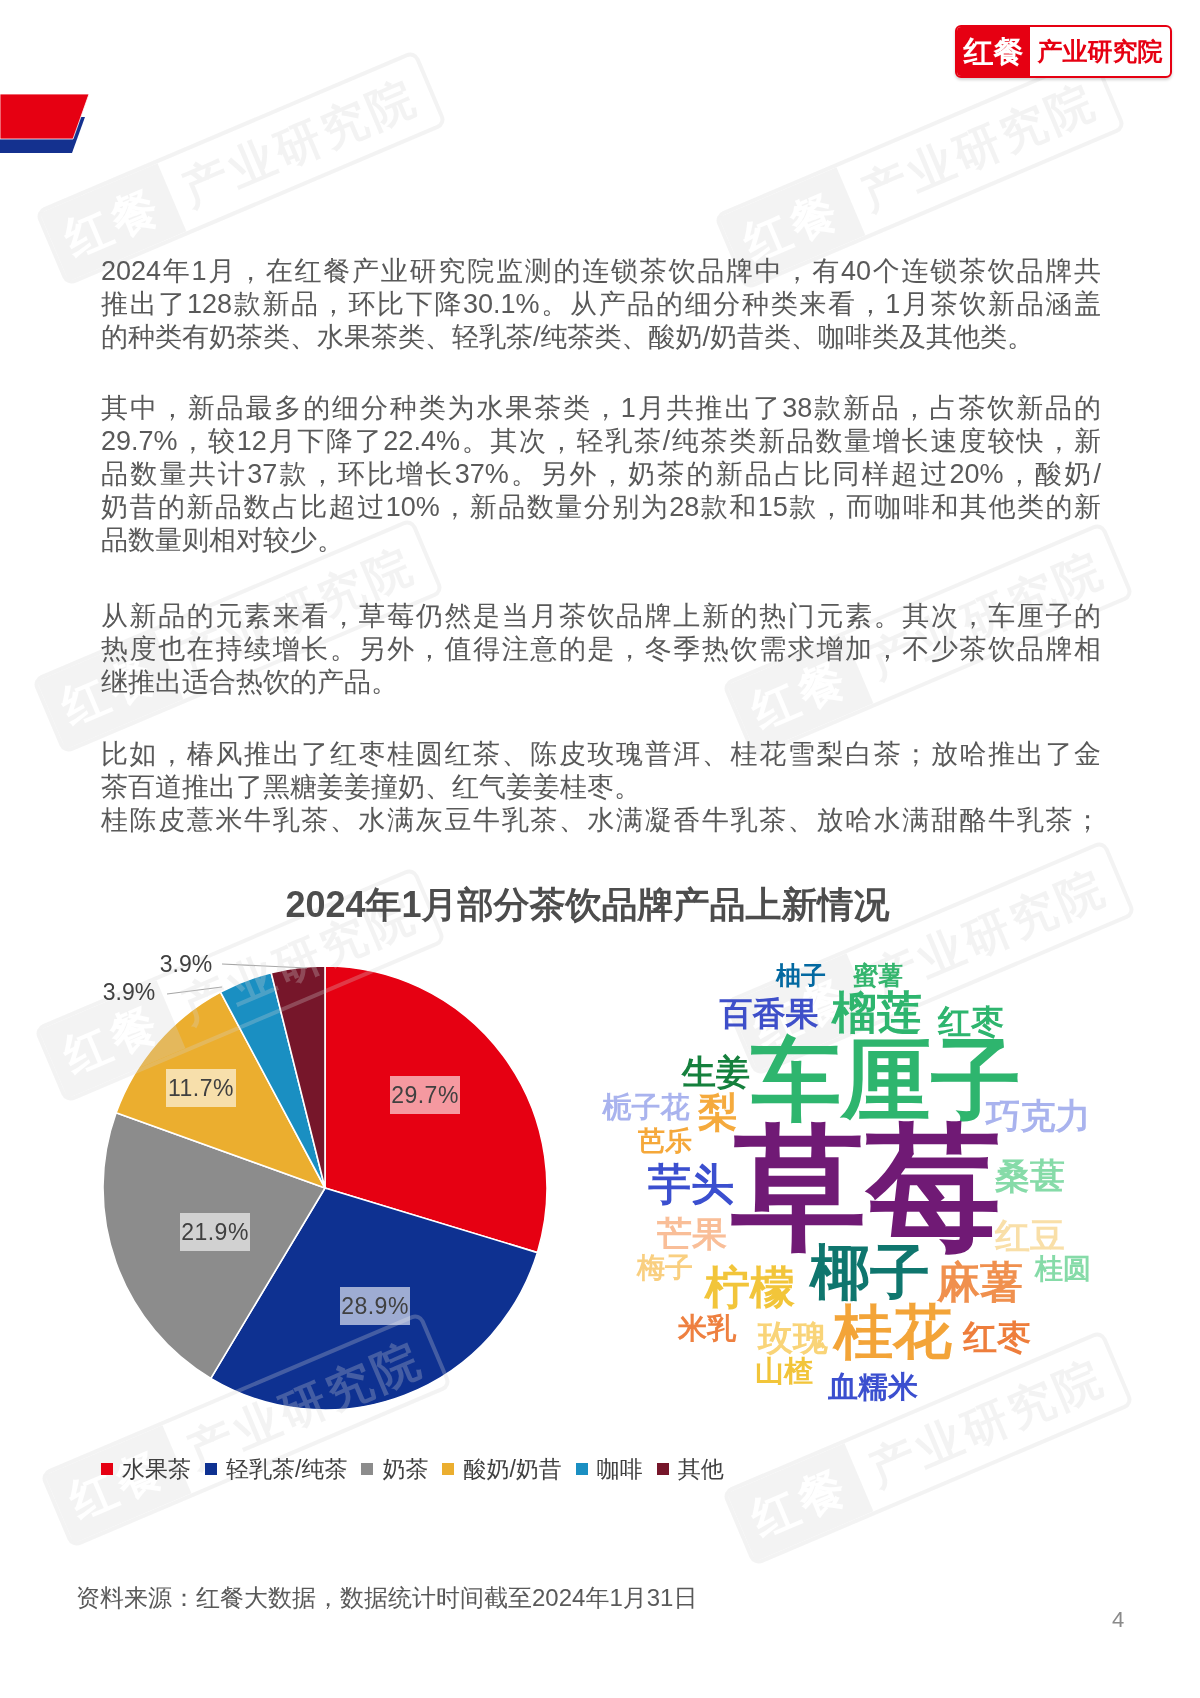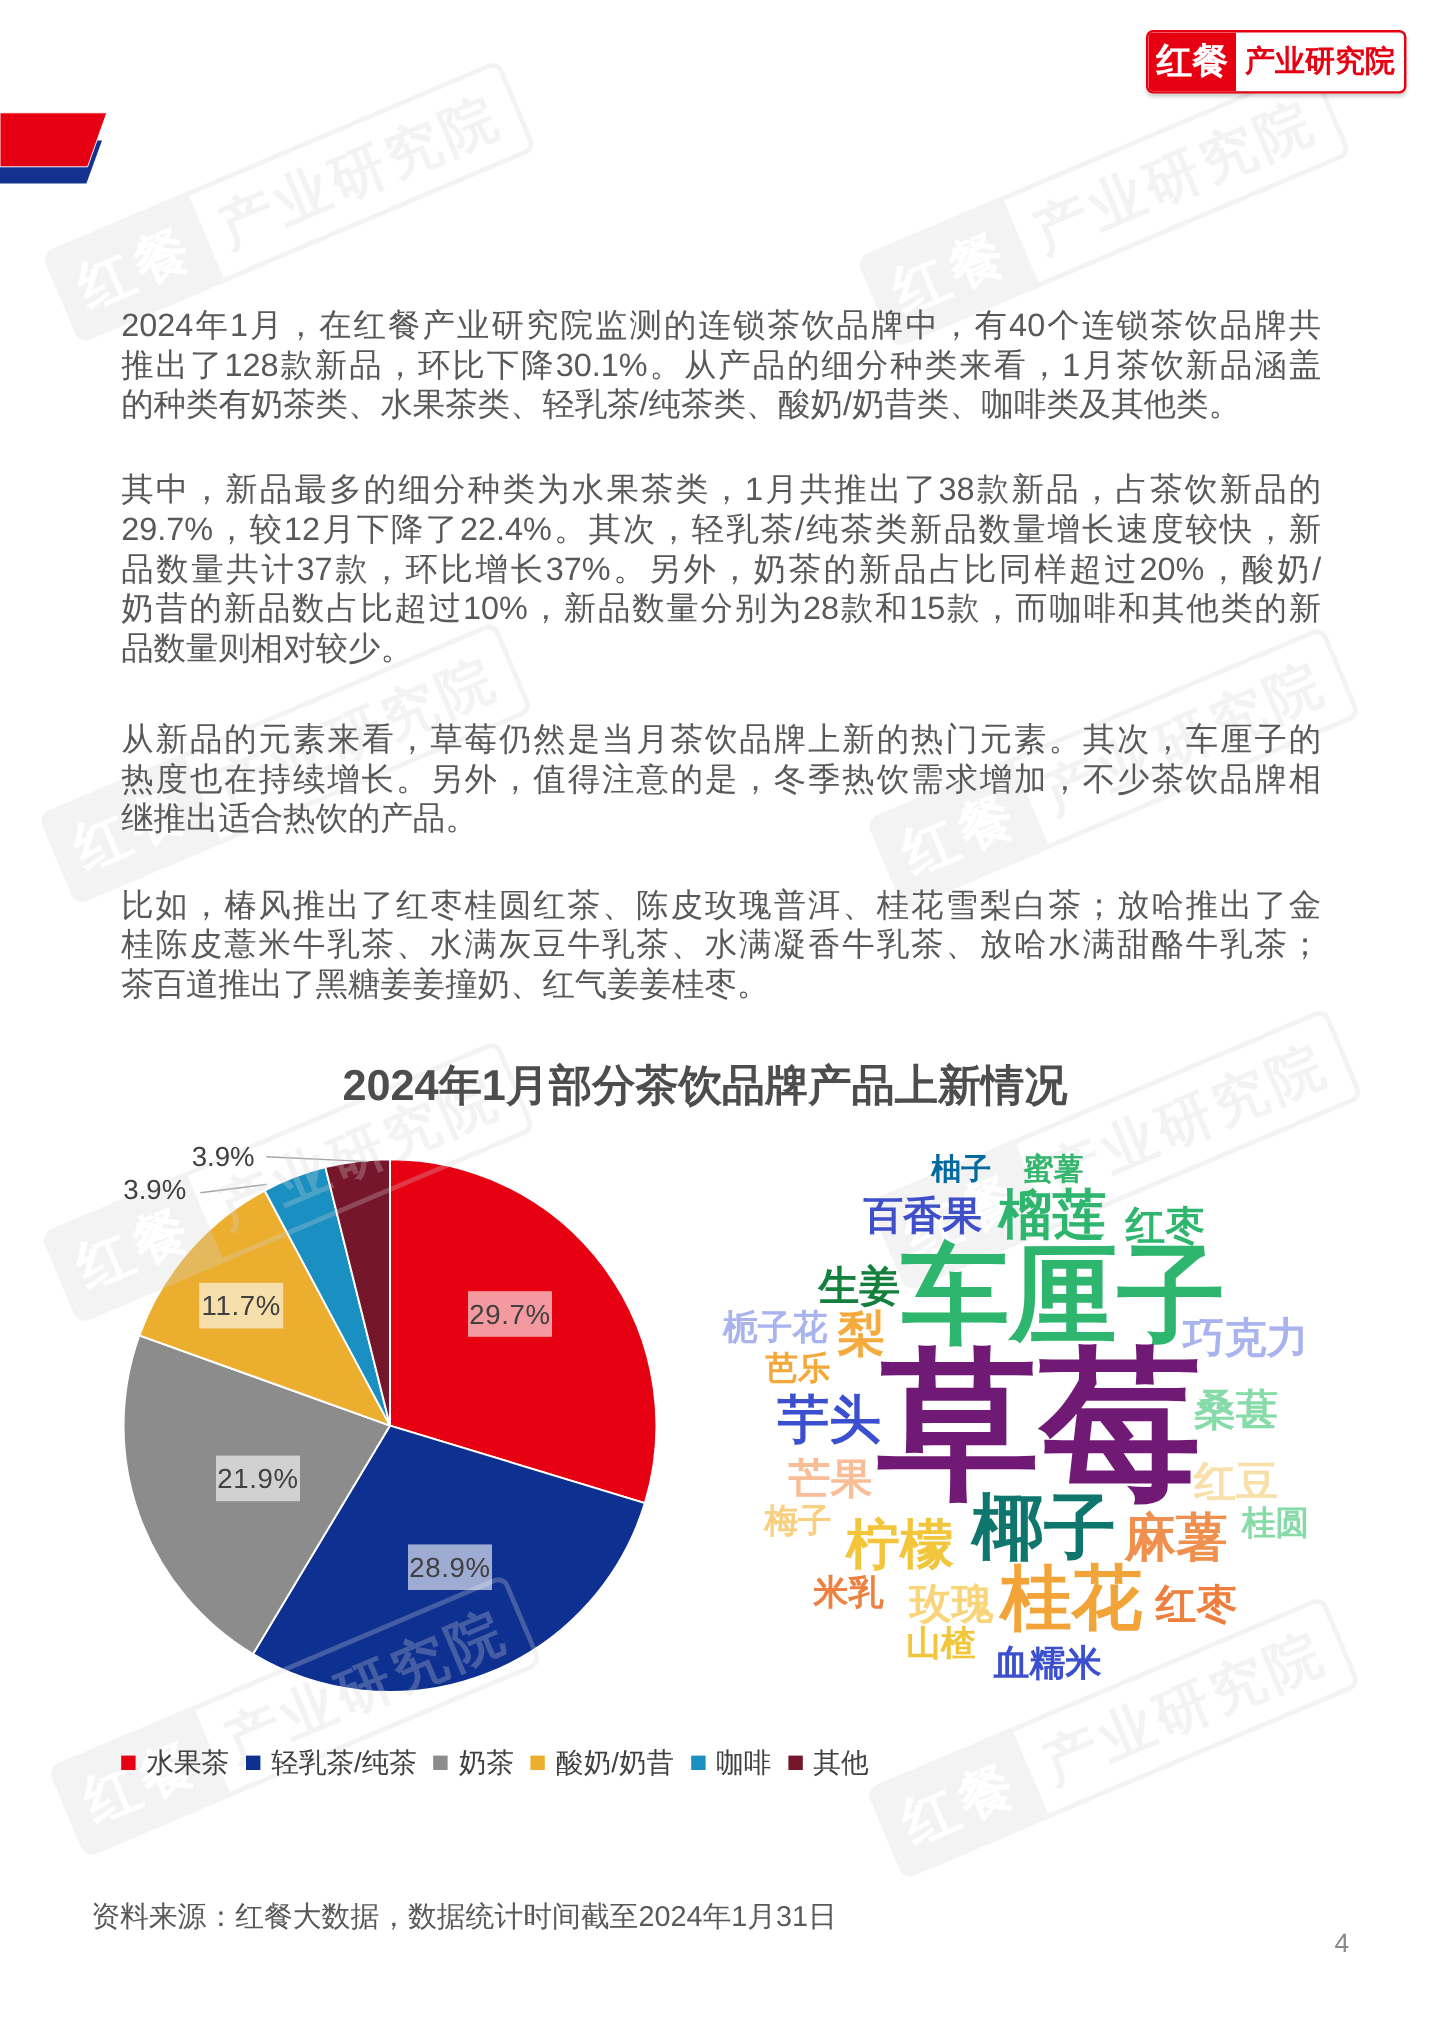--- a/index.html
+++ b/index.html
@@ -151,22 +151,22 @@
 </div>
 
 <div class="para abs z3" style="top:600px">
   <div class="bline">从新品的元素来看，草莓仍然是当月茶饮品牌上新的热门元素。其次，车厘子的</div>
   <div class="bline">热度也在持续增长。另外，值得注意的是，冬季热饮需求增加，不少茶饮品牌相</div>
   <div class="bline last">继推出适合热饮的产品。</div>
 </div>
 
 <div class="para abs z3" style="top:738px">
   <div class="bline">比如，椿风推出了红枣桂圆红茶、陈皮玫瑰普洱、桂花雪梨白茶；放哈推出了金</div>
+  <div class="bline last">茶百道推出了黑糖姜姜撞奶、红气姜姜桂枣。</div>
   <div class="bline">桂陈皮薏米牛乳茶、水满灰豆牛乳茶、水满凝香牛乳茶、放哈水满甜酪牛乳茶；</div>
-  <div class="bline last">茶百道推出了黑糖姜姜撞奶、红气姜姜桂枣。</div>
 </div>
 
 <div class="chart-title abs z3">2024年1月部分茶饮品牌产品上新情况</div>
 
 <div id="pie-labels">
     <div class="pie-label boxed" style="left: 425px; top: 1095px;">29.7%</div>
     <div class="pie-label boxed" style="left: 375px; top: 1306px; text-align: center;">28.9%</div>
     <div class="pie-label boxed" style="left: 215px; top: 1232px;">21.9%</div>
     <div class="pie-label boxed" style="left: 201px; top: 1088px;">11.7%</div>
     <div class="pie-label" style="left: 129px; top: 992px;">3.9%</div>

